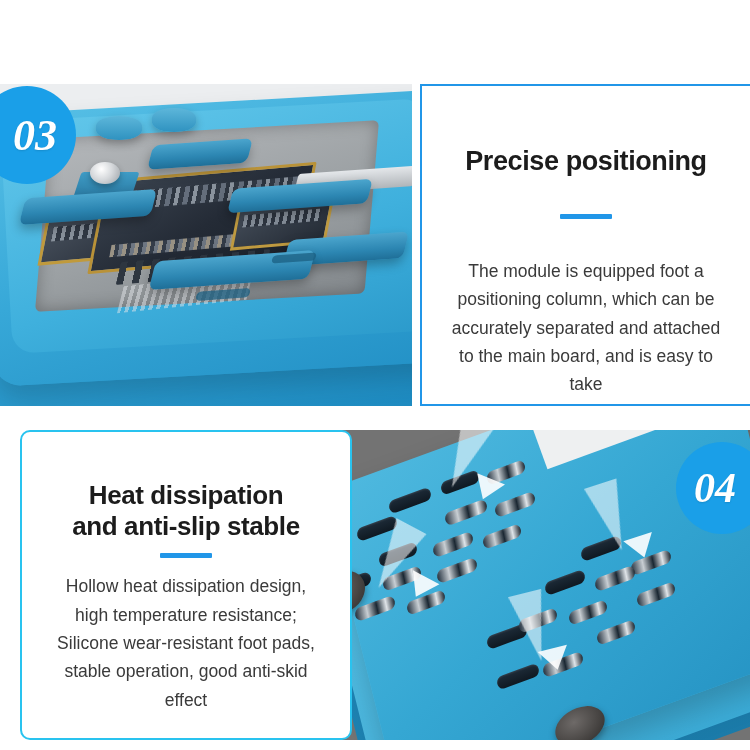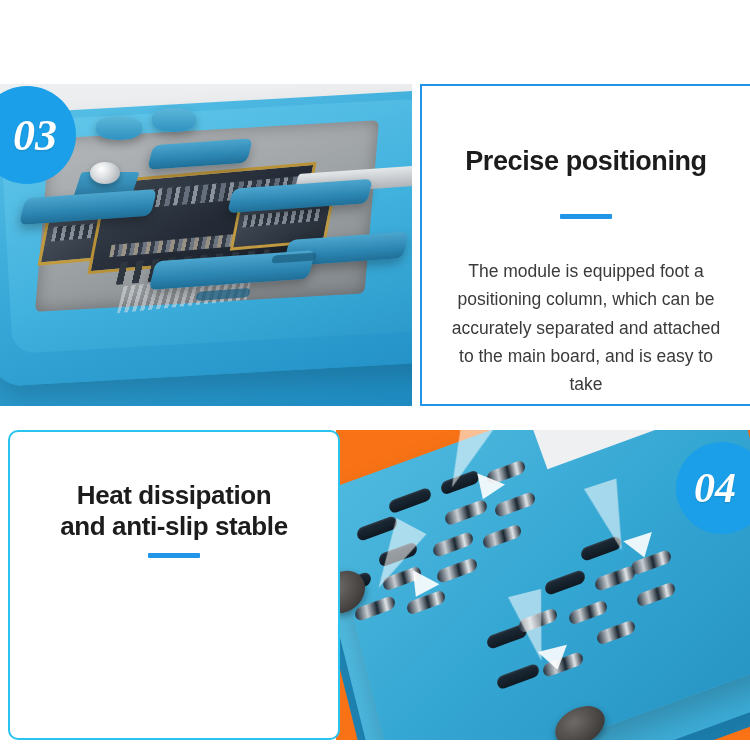--- a/index.html
+++ b/index.html
@@ -63,21 +63,21 @@
   .row2 {
     position: absolute;
     left: 0;
     top: 394px;
     width: 750px;
     height: 310px;
   }
 
   .r2-text-panel {
     position: absolute;
-    left: 8px;
+    left: 20px;
     top: 0;
     width: 332px;
     height: 310px;
     background: #ffffff;
     border: 2px solid #29c3ef;
     border-radius: 10px;
     box-sizing: border-box;
     display: flex;
     flex-direction: column;
     align-items: center;
@@ -85,21 +85,21 @@
     padding-top: 48px;
     z-index: 3;
   }
 
   .r2-image-panel {
     position: absolute;
     left: 336px;
     top: 0;
     width: 414px;
     height: 310px;
-    background: #f97316;
+    background: #737373;
     overflow: hidden;
   }
 
   
   .headline {
     font-size: 27px;
     font-weight: bold;
     color: #1c1c1c;
     letter-spacing: -0.4px;
     line-height: 1.18;
@@ -439,20 +439,21 @@
       <p class="body-text">The module is equipped foot a positioning column, which can be accurately separated and attached to the main board, and is easy to take</p>
     </div>
   </div>
 
   <div class="row2">
 
     <div class="r2-text-panel">
       <h2 class="headline two-line">Heat dissipation</h2>
       <h2 class="headline two-line">and anti-slip stable</h2>
       <div class="accent-bar thin"></div>
+      <p class="body-text">Hollow heat dissipation design, high temperature resistance; Silicone wear-resistant foot pads, stable operation, good anti-skid effect</p>
     </div>
 
     <div class="r2-image-panel">
       <div class="heat-scene">
         <div class="heat-plate-edge"></div>
         <div class="heat-plate-edge2"></div>
         <div class="heat-plate"></div>
         <div class="heat-corner-cut"></div>
 
         <div class="slot" style="left:52px;  top:64px;  width:44px;"></div>

